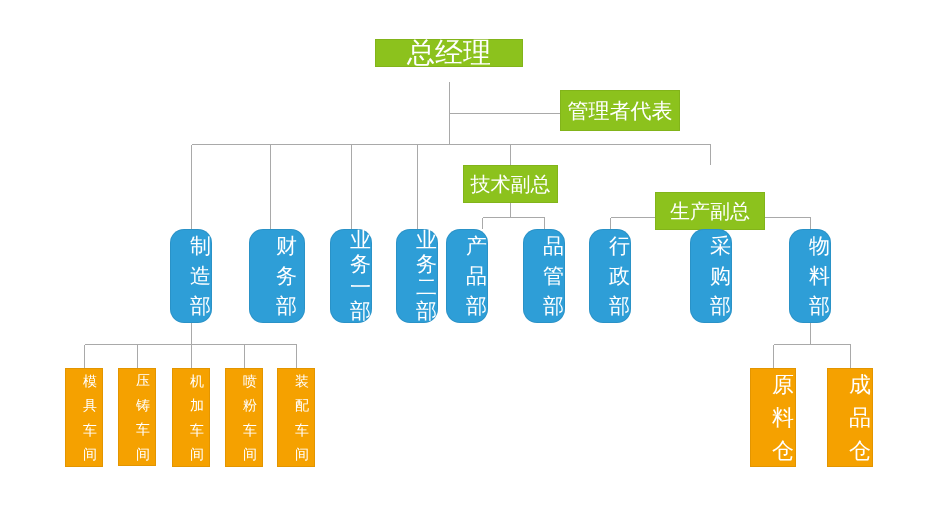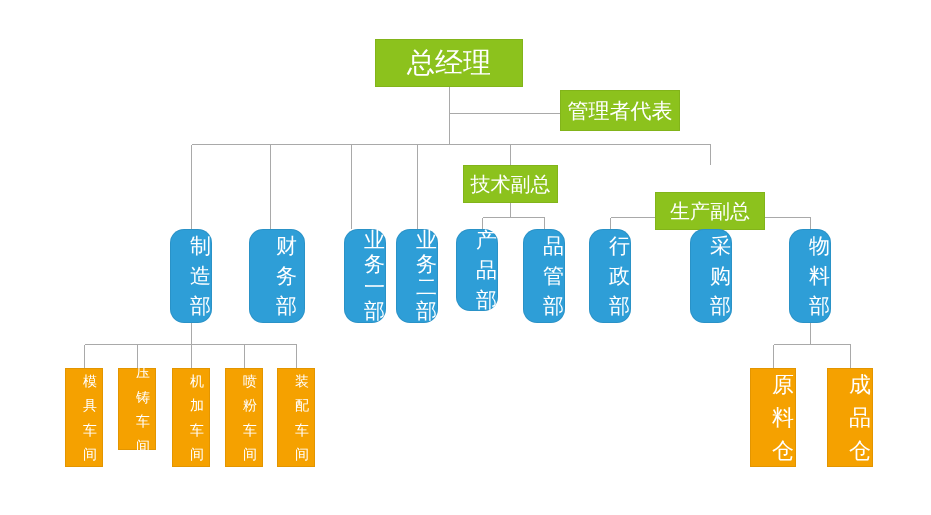--- a/index.html
+++ b/index.html
@@ -51,67 +51,67 @@
     <path d="M449.5,82 L449.5,144.5"></path>
     <path d="M449.5,113.5 L560,113.5"></path>
     <path d="M191.5,144.5 L710.5,144.5"></path>
     <path d="M191.5,144.5 V229 M270.5,144.5 V229 M351.5,144.5 V229 M417.5,144.5 V229 M510.5,144.5 V165 M710.5,144.5 V165"></path>
     <path d="M510.5,203 V217.5 M482.5,217.5 H544.5 M482.5,217.5 V229 M544.5,217.5 V229"></path>
     <path d="M710.5,203 V217.5 M610.5,217.5 H810.5 M610.5,217.5 V229 M711.5,217.5 V229 M810.5,217.5 V229"></path>
     <path d="M191.5,323 V344.5 M84.5,344.5 H296.5 M84.5,344.5 V368 M137.5,344.5 V368 M191.5,344.5 V368 M244.5,344.5 V368 M296.5,344.5 V368"></path>
     <path d="M810.5,323 V344.5 M773.5,344.5 H850.5 M773.5,344.5 V368 M850.5,344.5 V368"></path>
   </svg>
 
-  <div class="node green ceo" style="left:375px;top:39px;width:148px;height:48px;">
+  <div class="node green ceo" style="left:375px;top:39px;width:148px;height:28px;">
     <span class="hlabel">总经理</span>
   </div>
 
   <div class="node green rep" style="left:560px;top:90px;width:120px;height:41px;">
     <span class="hlabel">管理者代表</span>
   </div>
 
   <div class="node green vp" style="left:463px;top:165px;width:95px;height:38px;">
     <span class="hlabel">技术副总</span>
   </div>
   <div class="node green vp" style="left:655px;top:165px;width:110px;height:38px;margin-top:27px;">
     <span class="hlabel">生产副总</span>
   </div>
 
   <div class="node blue dept" style="left:170px;top:229px;width:42px;height:94px;">
     <span class="vlabel">制造部</span>
   </div>
   <div class="node blue dept" style="left:249px;top:229px;width:56px;height:94px;">
     <span class="vlabel">财务部</span>
   </div>
-  <div class="node blue dept four" style="left:344px;top:229px;width:42px;height:94px;">
+  <div class="node blue dept four" style="left:330px;top:229px;width:42px;height:94px;">
     <span class="vlabel">业务一部</span>
   </div>
   <div class="node blue dept four" style="left:396px;top:229px;width:42px;height:94px;">
     <span class="vlabel">业务二部</span>
   </div>
-  <div class="node blue dept" style="left:456px;top:229px;width:42px;height:82px;">
+  <div class="node blue dept" style="left:446px;top:229px;width:42px;height:94px;">
     <span class="vlabel">产品部</span>
   </div>
   <div class="node blue dept" style="left:523px;top:229px;width:42px;height:94px;">
     <span class="vlabel">品管部</span>
   </div>
   <div class="node blue dept" style="left:589px;top:229px;width:42px;height:94px;">
     <span class="vlabel">行政部</span>
   </div>
   <div class="node blue dept" style="left:690px;top:229px;width:42px;height:94px;">
     <span class="vlabel">采购部</span>
   </div>
   <div class="node blue dept" style="left:789px;top:229px;width:42px;height:94px;">
     <span class="vlabel">物料部</span>
   </div>
 
   <div class="node orange shop" style="left:65px;top:368px;width:38px;height:99px;">
     <span class="vlabel">模具车间</span>
   </div>
-  <div class="node orange shop" style="left:118px;top:368px;width:38px;height:82px;">
+  <div class="node orange shop" style="left:118px;top:368px;width:38px;height:98px;">
     <span class="vlabel">压铸车间</span>
   </div>
   <div class="node orange shop" style="left:172px;top:368px;width:38px;height:99px;">
     <span class="vlabel">机加车间</span>
   </div>
   <div class="node orange shop" style="left:225px;top:368px;width:38px;height:99px;">
     <span class="vlabel">喷粉车间</span>
   </div>
   <div class="node orange shop" style="left:277px;top:368px;width:38px;height:99px;">
     <span class="vlabel">装配车间</span>

